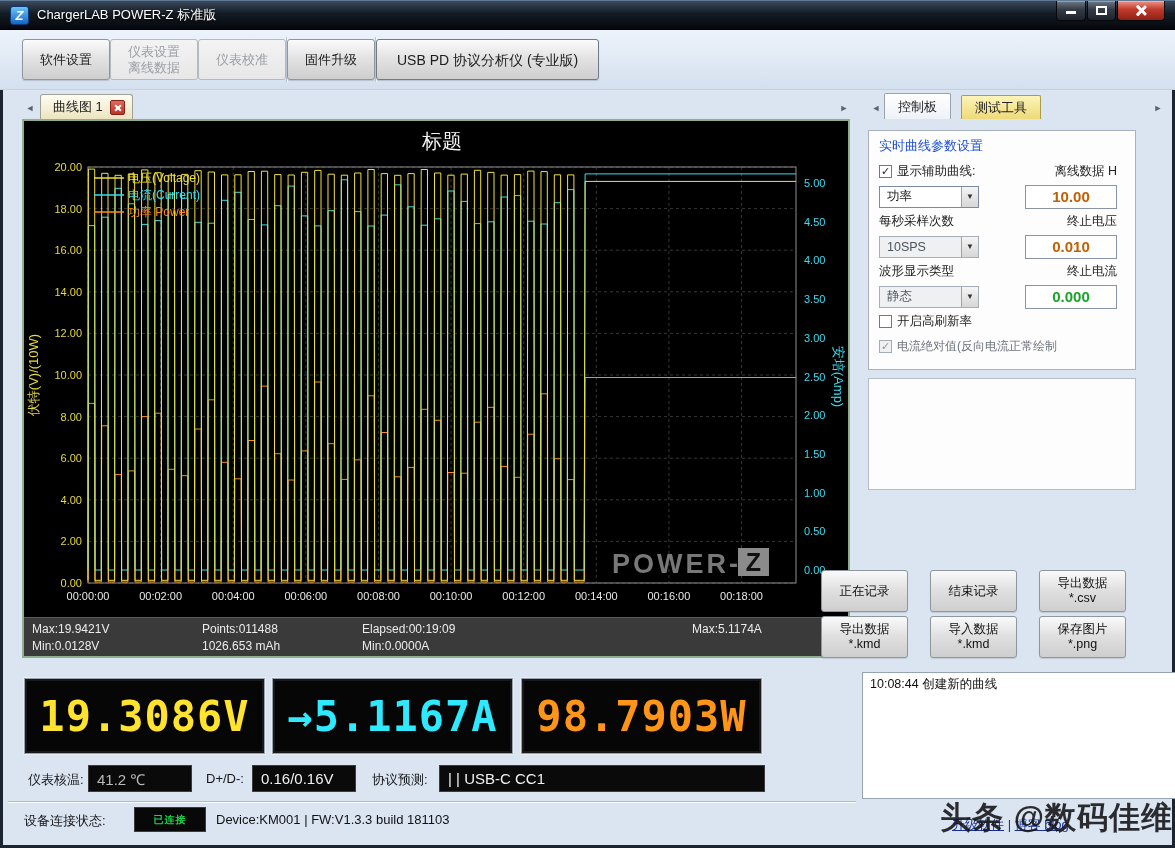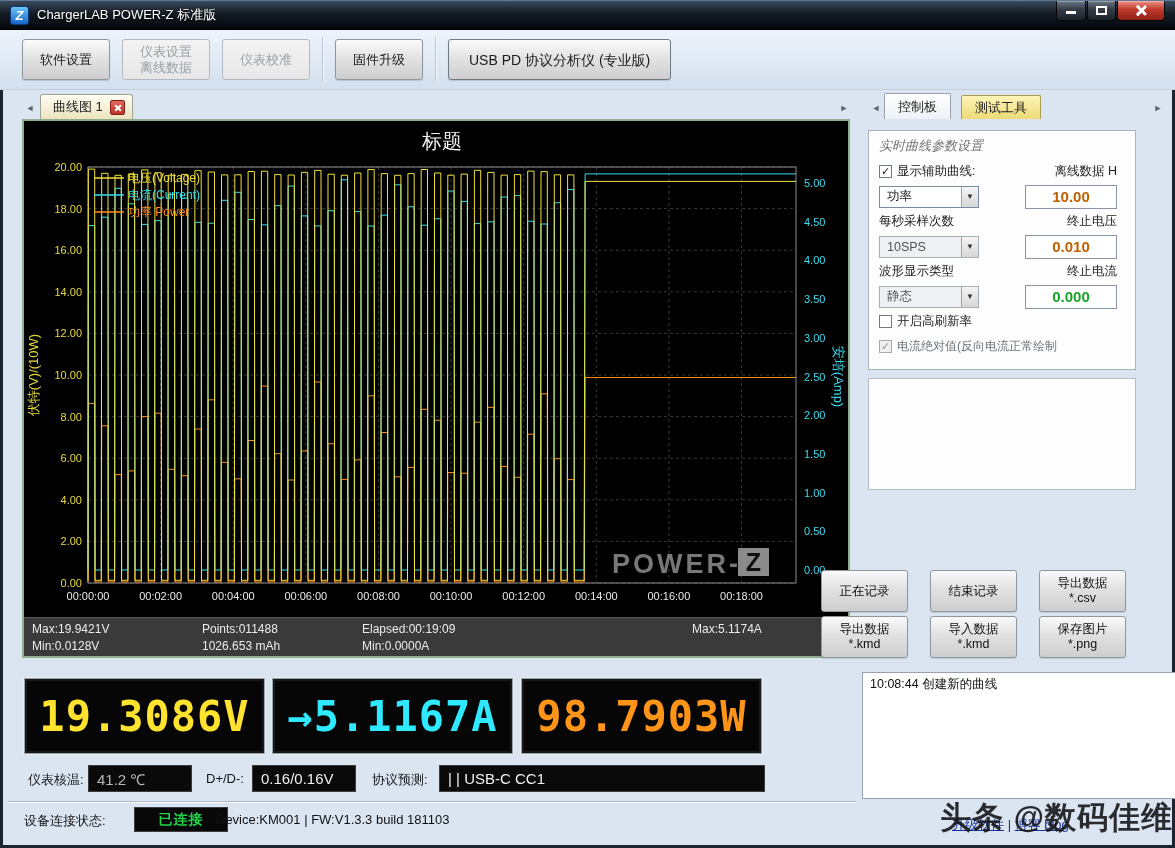--- a/index.html
+++ b/index.html
@@ -42,21 +42,21 @@
     background: #fff; border-radius: 1px;
   }
   .glyph-close::before { transform: rotate(45deg); }
   .glyph-close::after  { transform: rotate(-45deg); }
 
   
   .toolbar {
     position: absolute; top: 30px; left: 0; right: 0; height: 60px;
     background: linear-gradient(#edf3fb, #d4e0ee);
     border-bottom: 1px solid #c3cfde;
-    display: flex; align-items: center; padding-left: 22px; gap: 12px;
+    display: flex; align-items: center; padding-left: 22px; 
   }
   .tb-btn {
     height: 41px; padding: 0 17px; border: 1px solid #8e979e; border-radius: 3px;
     background: linear-gradient(#fbfbfb, #e3e3e3 45%, #cecece);
     font-size: 13px; color: #1c1c1c; text-align: center;
     display: inline-flex; flex-direction: column; align-items: center; justify-content: center;
     line-height: 16px; box-shadow: 0 1px 1px rgba(0,0,0,.15);
   }
   .tb-btn.disabled { color: #9aa0a6; border-color: #b5bac0; background: linear-gradient(#f3f3f3, #e7e7e7); box-shadow: none; }
   .tb-btn.pd { font-size: 14px; padding: 0 20px; border-color: #6f7a84; }
@@ -109,21 +109,21 @@
 
   
   .group1 {
     position: absolute; left: 868px; top: 130px; width: 268px; height: 240px;
     background: #fdfdfe; border: 1px solid #a9b1be; padding: 6px 10px;
   }
   .group2 {
     position: absolute; left: 868px; top: 378px; width: 268px; height: 112px;
     background: #fdfdfe; border: 1px solid #b5bdc9;
   }
-  .g-title { font-size: 13px; color: #737373; height: 22px; font-style: italic; }
+  .g-title { font-size: 13px; color: #1d4ed8; height: 22px; }
   .prow { display: flex; justify-content: space-between; align-items: center; height: 25px; font-size: 12.5px; color: #222; padding-right: 8px; }
   .cb-wrap { display: flex; align-items: center; gap: 5px; }
   .cb {
     width: 13px; height: 13px; border: 1px solid #6f7a86; background: #fff;
     display: inline-flex; align-items: center; justify-content: center;
     font-size: 11px; line-height: 11px; color: #222;
   }
   .cb.muted { background: #f0f0f0; color: #8f959c; border-color: #a4abb2; }
   .dd {
     display: inline-flex; align-items: center; justify-content: space-between;
@@ -187,24 +187,24 @@
   
   .info-label { position: absolute; top: 771px; font-size: 13px; color: #14161a; }
   .iv-box {
     position: absolute; top: 765px; height: 27px; background: #0a0a0a; border: 1px solid #3c3c3c;
     color: #f0f0f0; font-size: 15px; display: flex; align-items: center; padding: 0 8px;
   }
   .iv-box.dim { color: #b9b9b9; }
   .hsep { position: absolute; left: 8px; top: 801px; width: 848px; border-top: 1px solid #aeb9c9; border-bottom: 1px solid #f9fcff; }
   .status-label { position: absolute; left: 24px; top: 812px; font-size: 13px; color: #14161a; }
   .conn-box {
-    position: absolute; left: 134px; top: 807px; width: 94px; height: 25px;
+    position: absolute; left: 134px; top: 807px; width: 72px; height: 25px;
     background: #080808; border: 1px solid #3c3c3c;
     display: flex; align-items: center; justify-content: center;
-    color: #1ed44a; font-size: 14px; font-weight: bold; letter-spacing: 1px;
+    color: #1ed44a; font-size: 10px; font-weight: bold; letter-spacing: 1px;
   }
   .device-info { position: absolute; left: 216px; top: 812px; font-size: 13px; color: #0f1114; }
 </style>
 </head>
 <body>
 
 <div class="window">
 
   <div class="titlebar">
     <span class="app-icon">Z</span>

